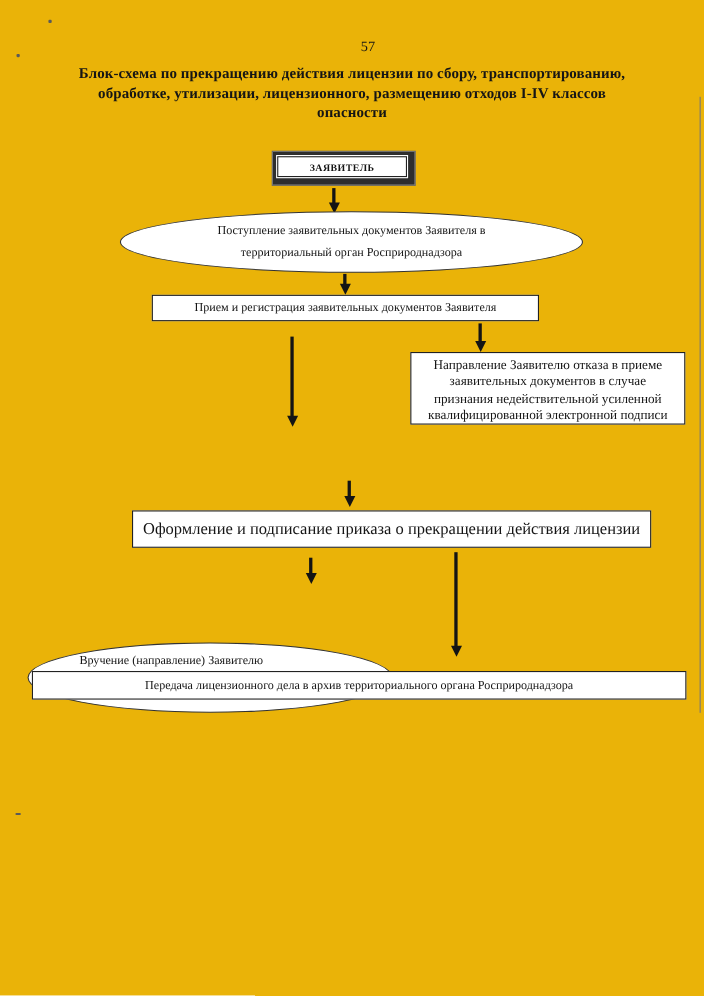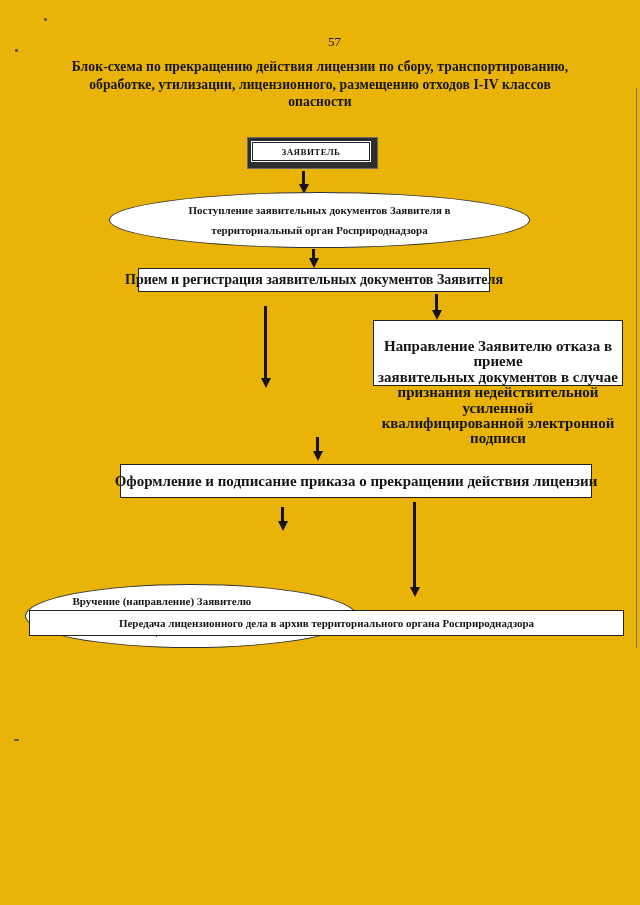--- a/index.html
+++ b/index.html
@@ -35,21 +35,21 @@
 
   
   .node {
     position: absolute;
     box-sizing: border-box;
     background: #ffffff;
     display: flex;
     align-items: center;
     justify-content: center;
     text-align: center;
-    font-weight: bold;
+    font-weight: normal;
     color: #151515;
   }
   .rect { border: 1.4px solid #222222; }
   .ellipse { border: 1.2px solid #333333; border-radius: 50%; }
 
   
   .applicant {
     position: absolute;
     left: 248px; top: 138px; width: 129px; height: 30px;
     box-sizing: border-box;
@@ -65,23 +65,23 @@
     border: 1px solid #222222;
     display: flex;
     align-items: center;
     justify-content: center;
     font-size: 9px;
     font-weight: bold;
     letter-spacing: 0.4px;
   }
 
   .n-submission { left: 109px; top: 192px; width: 421px; height: 56px; font-size: 11px; line-height: 20px; }
-  .n-reception  { left: 138px; top: 268px; width: 352px; height: 24px; font-size: 14px; white-space: nowrap; }
-  .n-refusal    { left: 373px; top: 320px; width: 250px; height: 66px; font-size: 15px; line-height: 15.4px;
-                  border-width: 1.8px; align-items: flex-start; padding-top: 18px; }
+  .n-reception  { left: 138px; top: 268px; width: 352px; height: 24px; font-size: 11px; white-space: nowrap; }
+  .n-refusal    { left: 373px; top: 320px; width: 250px; height: 66px; font-size: 12px; line-height: 15.4px;
+                  border-width: 1.8px; align-items: flex-start; padding-top: 3px; }
   .n-assignment { left: 22px;  top: 412px; width: 605px; height: 22px; font-size: 10.5px; white-space: nowrap; }
   .n-order      { left: 120px; top: 464px; width: 472px; height: 34px; font-size: 15px; white-space: nowrap; }
   .n-notification {
     left: 25px; top: 536px; width: 332px; height: 64px;
     font-size: 11px; line-height: 15px;
     justify-content: flex-start; text-align: center;
     padding-left: 40px; box-sizing: border-box; margin-top: 48px;
   }
   .n-archive    { left: 29px;  top: 610px; width: 595px; height: 26px; font-size: 11px; border-width: 1.8px; white-space: nowrap; }
 

